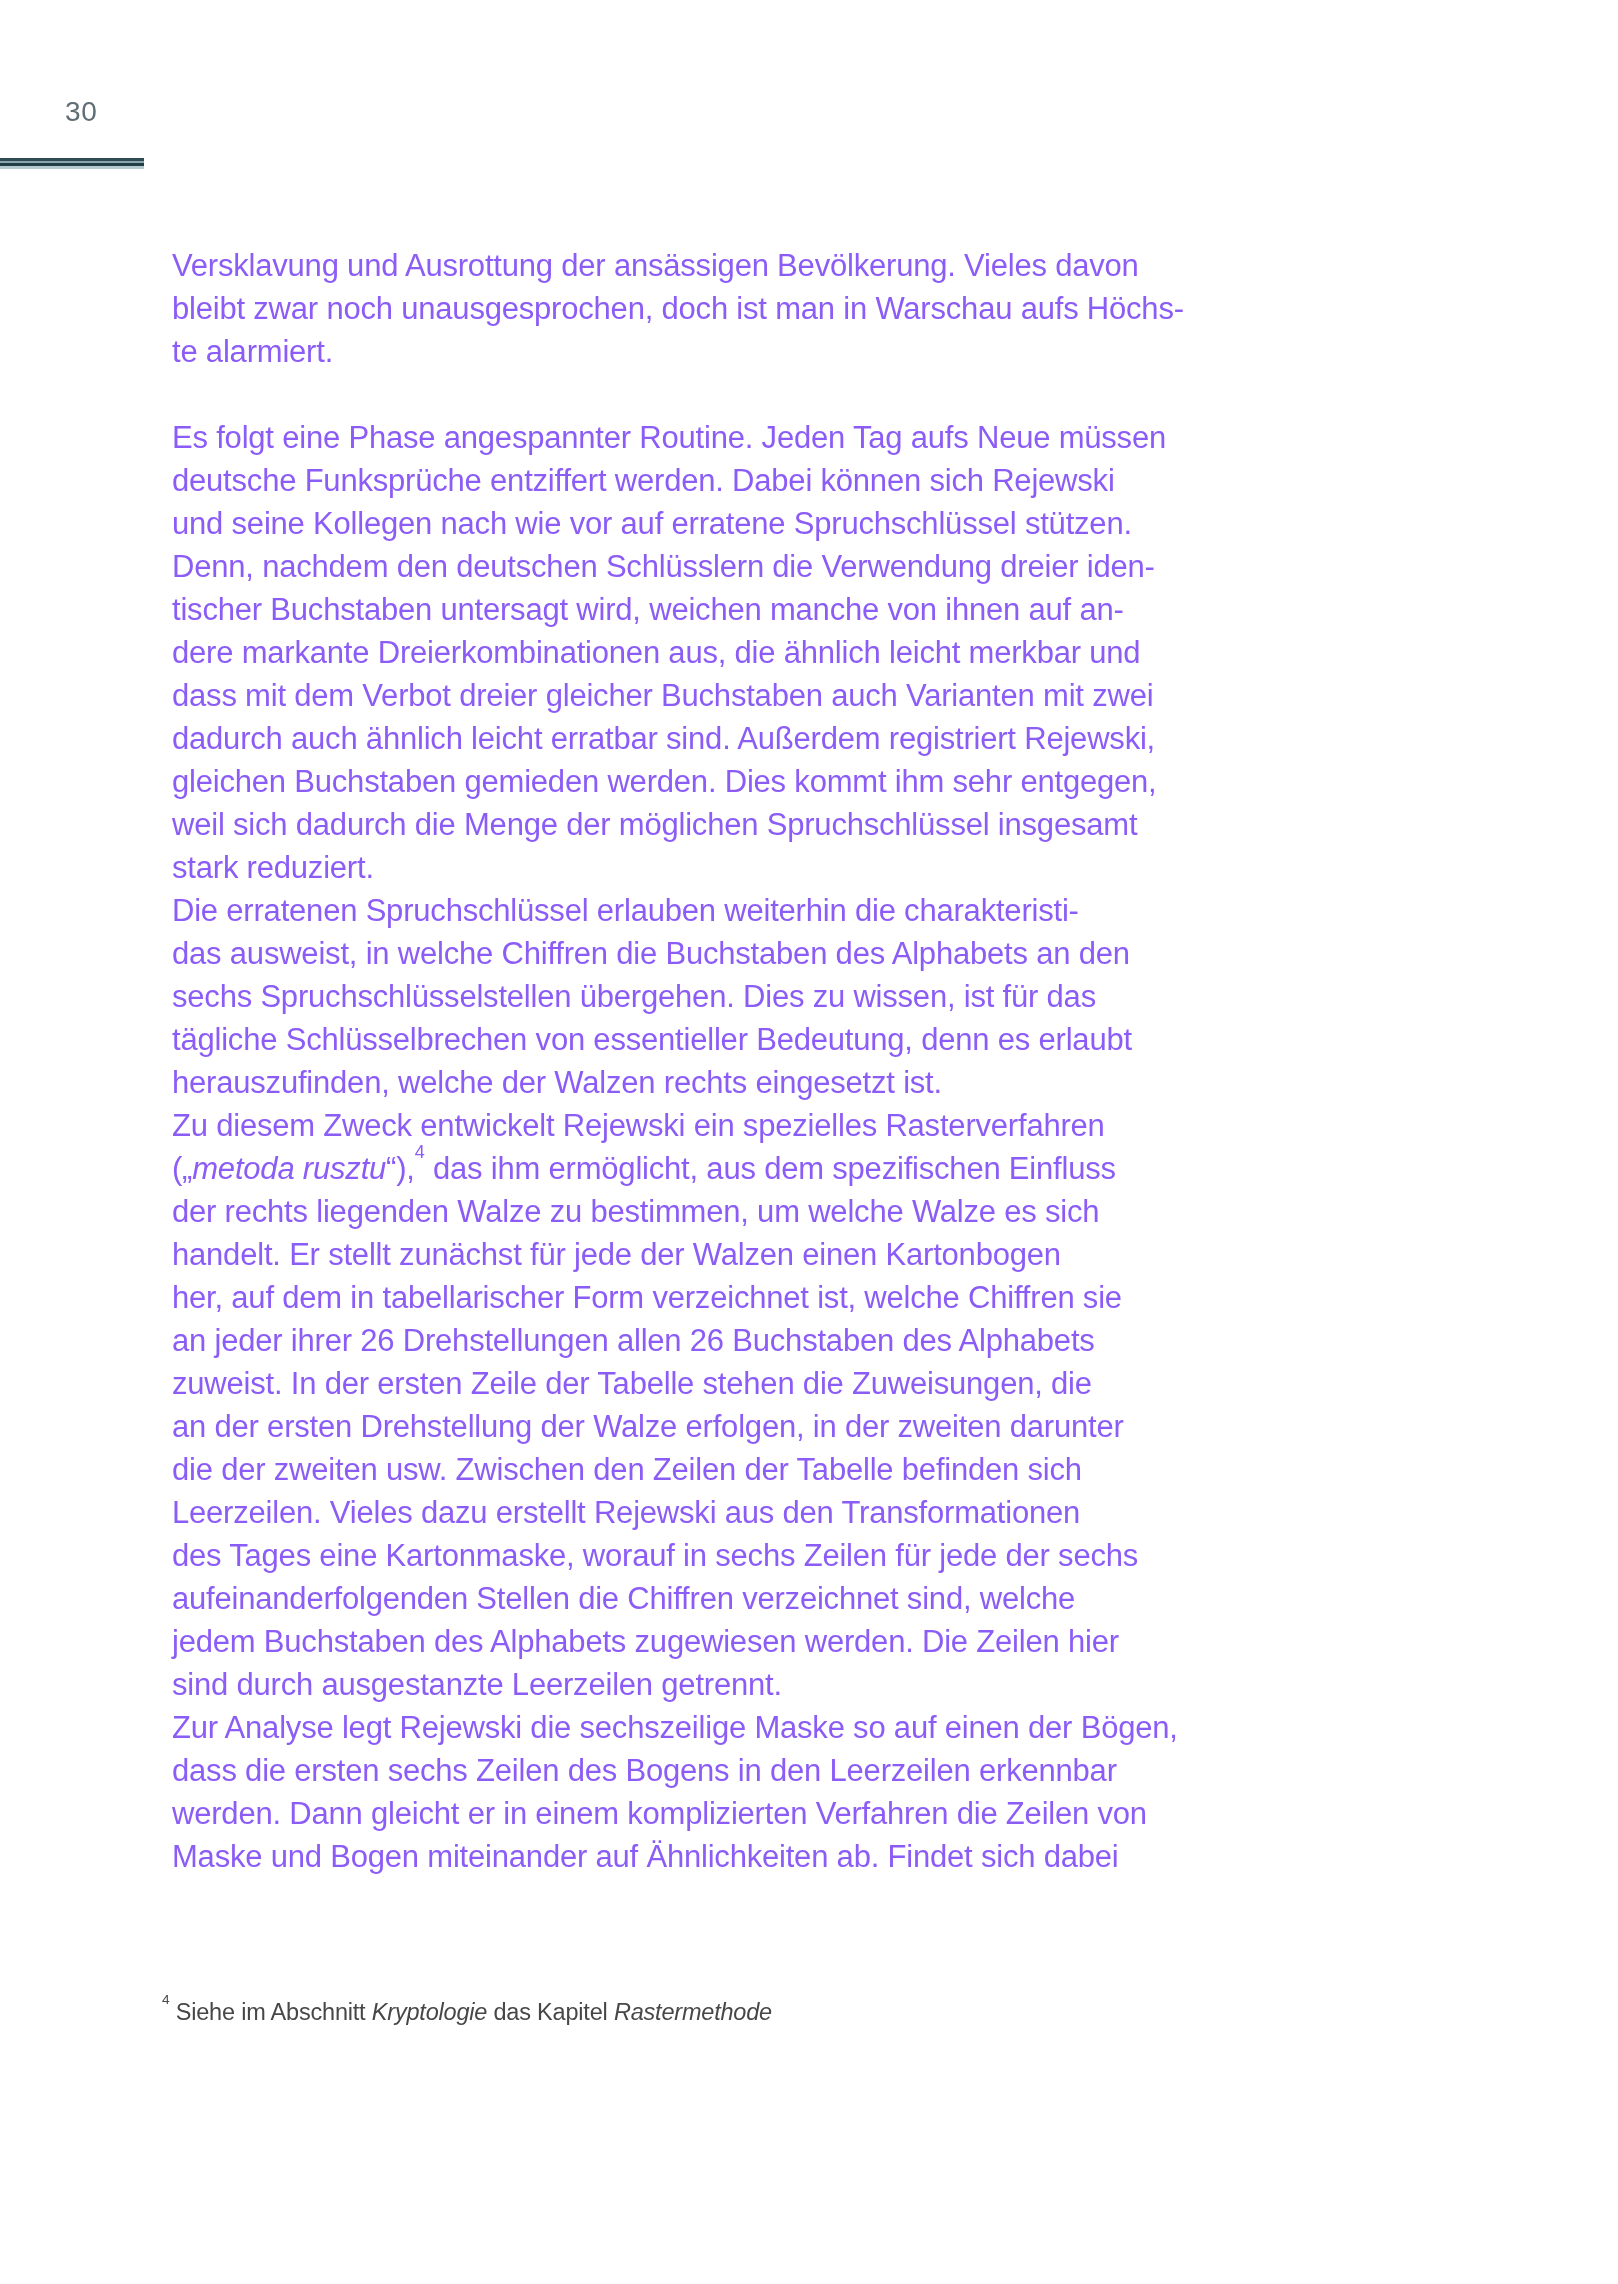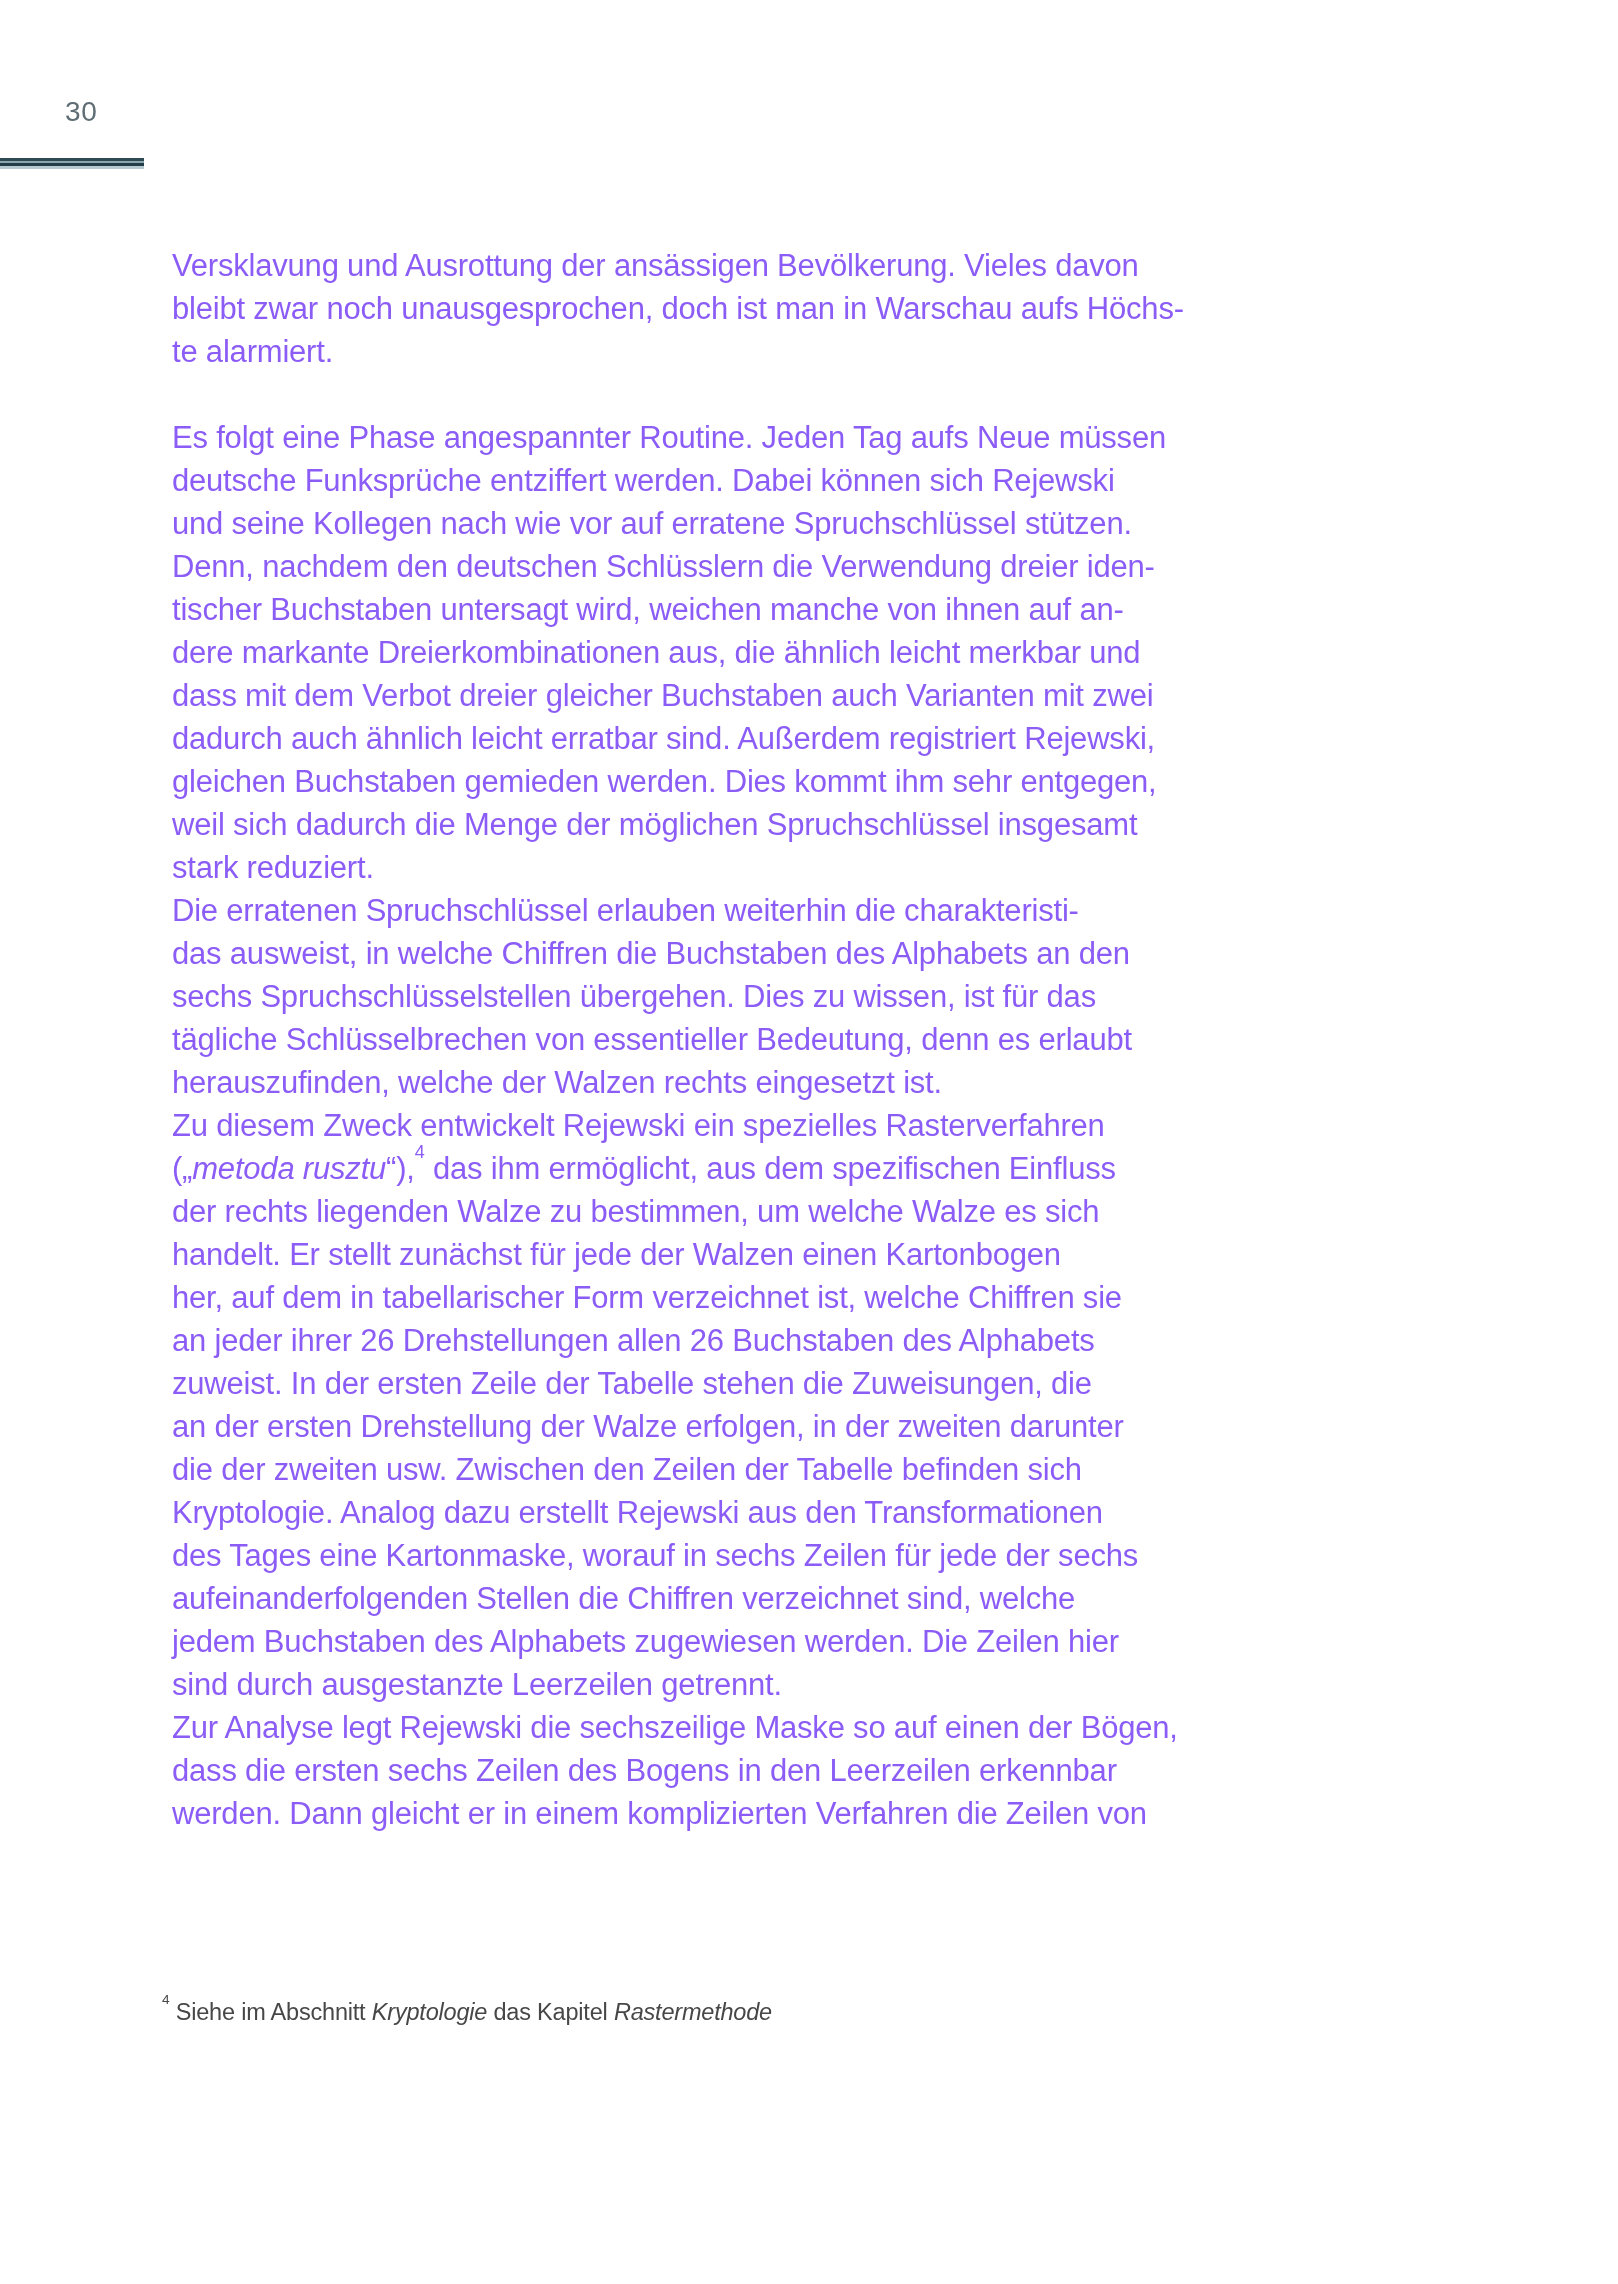--- a/index.html
+++ b/index.html
@@ -113,29 +113,30 @@
   <div class="para">
     <div class="line">Zu diesem Zweck entwickelt Rejewski ein spezielles Rasterverfahren</div>
     <div class="line"><span>(„</span><span class="it">metoda rusztu</span><span>“),</span><sup class="fn-ref">4</sup><span> das ihm ermöglicht, aus dem spezifischen Einfluss</span></div>
     <div class="line">der rechts liegenden Walze zu bestimmen, um welche Walze es sich</div>
     <div class="line">handelt. Er stellt zunächst für jede der Walzen einen Kartonbogen</div>
     <div class="line">her, auf dem in tabellarischer Form verzeichnet ist, welche Chiffren sie</div>
     <div class="line">an jeder ihrer 26 Drehstellungen allen 26 Buchstaben des Alphabets</div>
     <div class="line">zuweist. In der ersten Zeile der Tabelle stehen die Zuweisungen, die</div>
     <div class="line">an der ersten Drehstellung der Walze erfolgen, in der zweiten darunter</div>
     <div class="line">die der zweiten usw. Zwischen den Zeilen der Tabelle befinden sich</div>
-    <div class="line">Kryptologie. Analog dazu erstellt Rejewski aus den Transformationen</div>
+    <div class="line">Leerzeilen. Vieles dazu erstellt Rejewski aus den Transformationen</div>
     <div class="line">des Tages eine Kartonmaske, worauf in sechs Zeilen für jede der sechs</div>
     <div class="line">aufeinanderfolgenden Stellen die Chiffren verzeichnet sind, welche</div>
     <div class="line">jedem Buchstaben des Alphabets zugewiesen werden. Die Zeilen hier</div>
     <div class="line">sind durch ausgestanzte Leerzeilen getrennt.</div>
   </div>
 
   <div class="para">
     <div class="line">Zur Analyse legt Rejewski die sechszeilige Maske so auf einen der Bögen,</div>
     <div class="line">dass die ersten sechs Zeilen des Bogens in den Leerzeilen erkennbar</div>
     <div class="line">werden. Dann gleicht er in einem komplizierten Verfahren die Zeilen von</div>
+    <div class="line">Maske und Bogen miteinander auf Ähnlichkeiten ab. Findet sich dabei</div>
   </div>
 
 </div>
 
 <div class="footnote"><sup class="fn-ref">4</sup><span> Siehe im Abschnitt </span><span class="it">Kryptologie</span><span> das Kapitel </span><span class="it">Rastermethode</span></div>
 
 
 </body></html>

